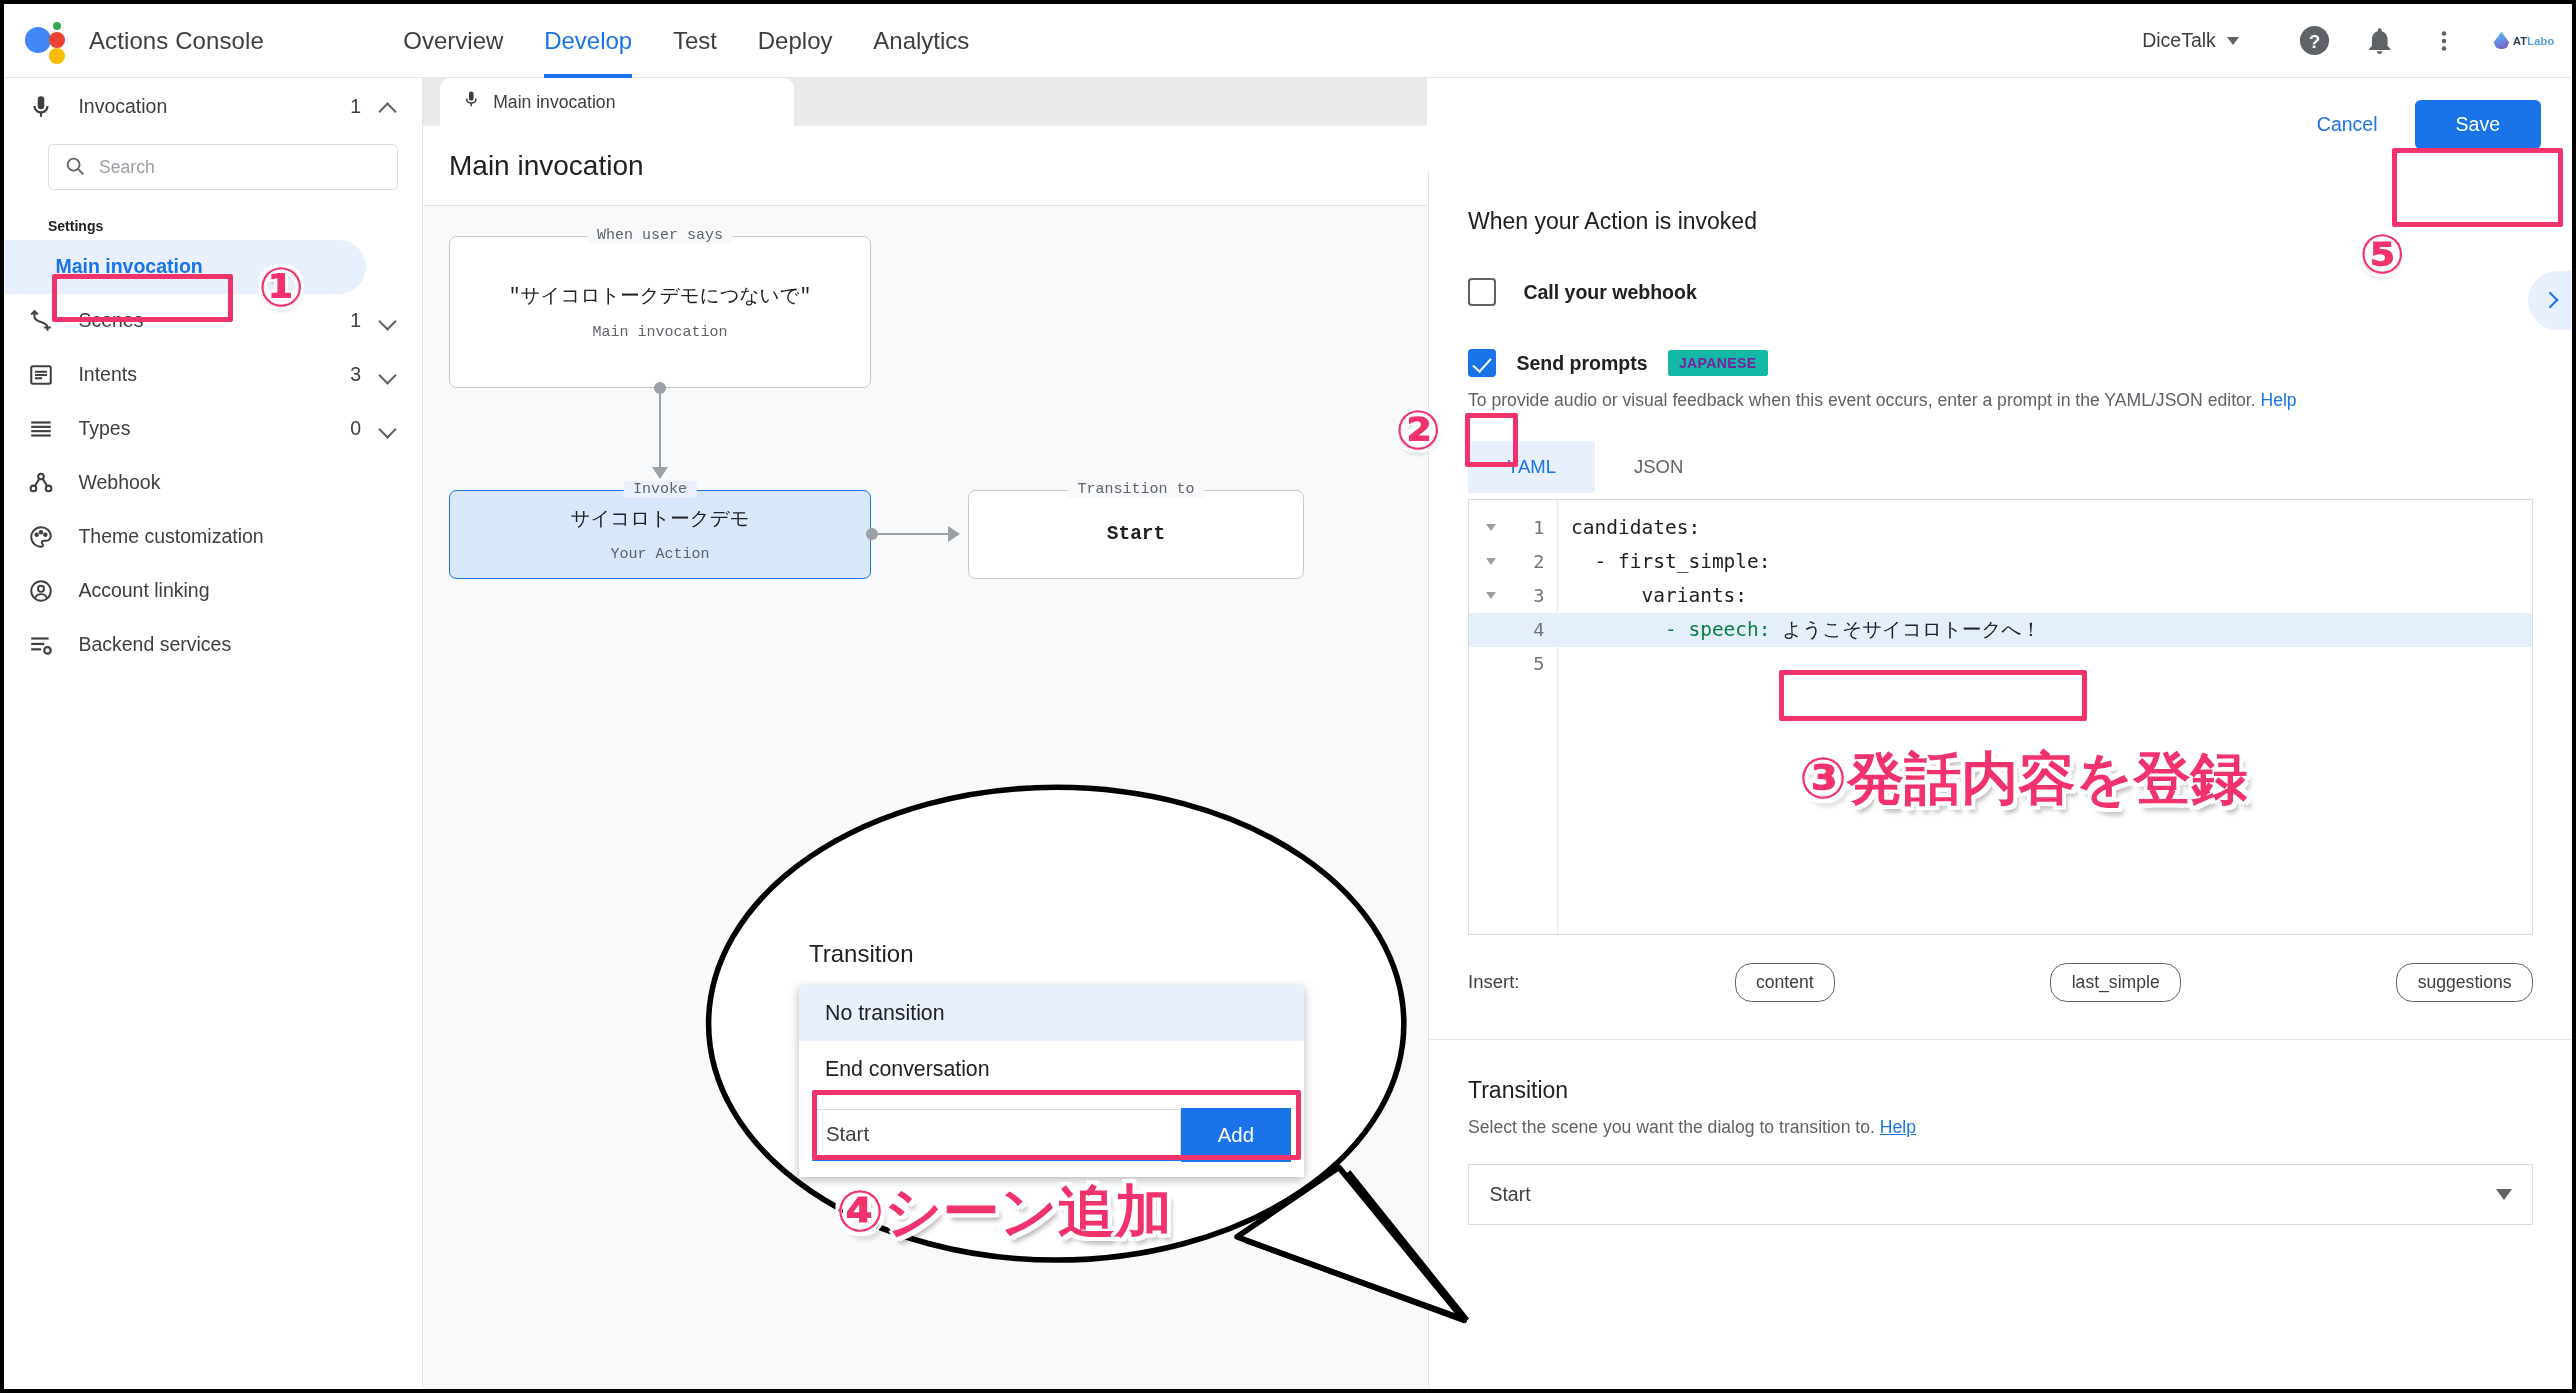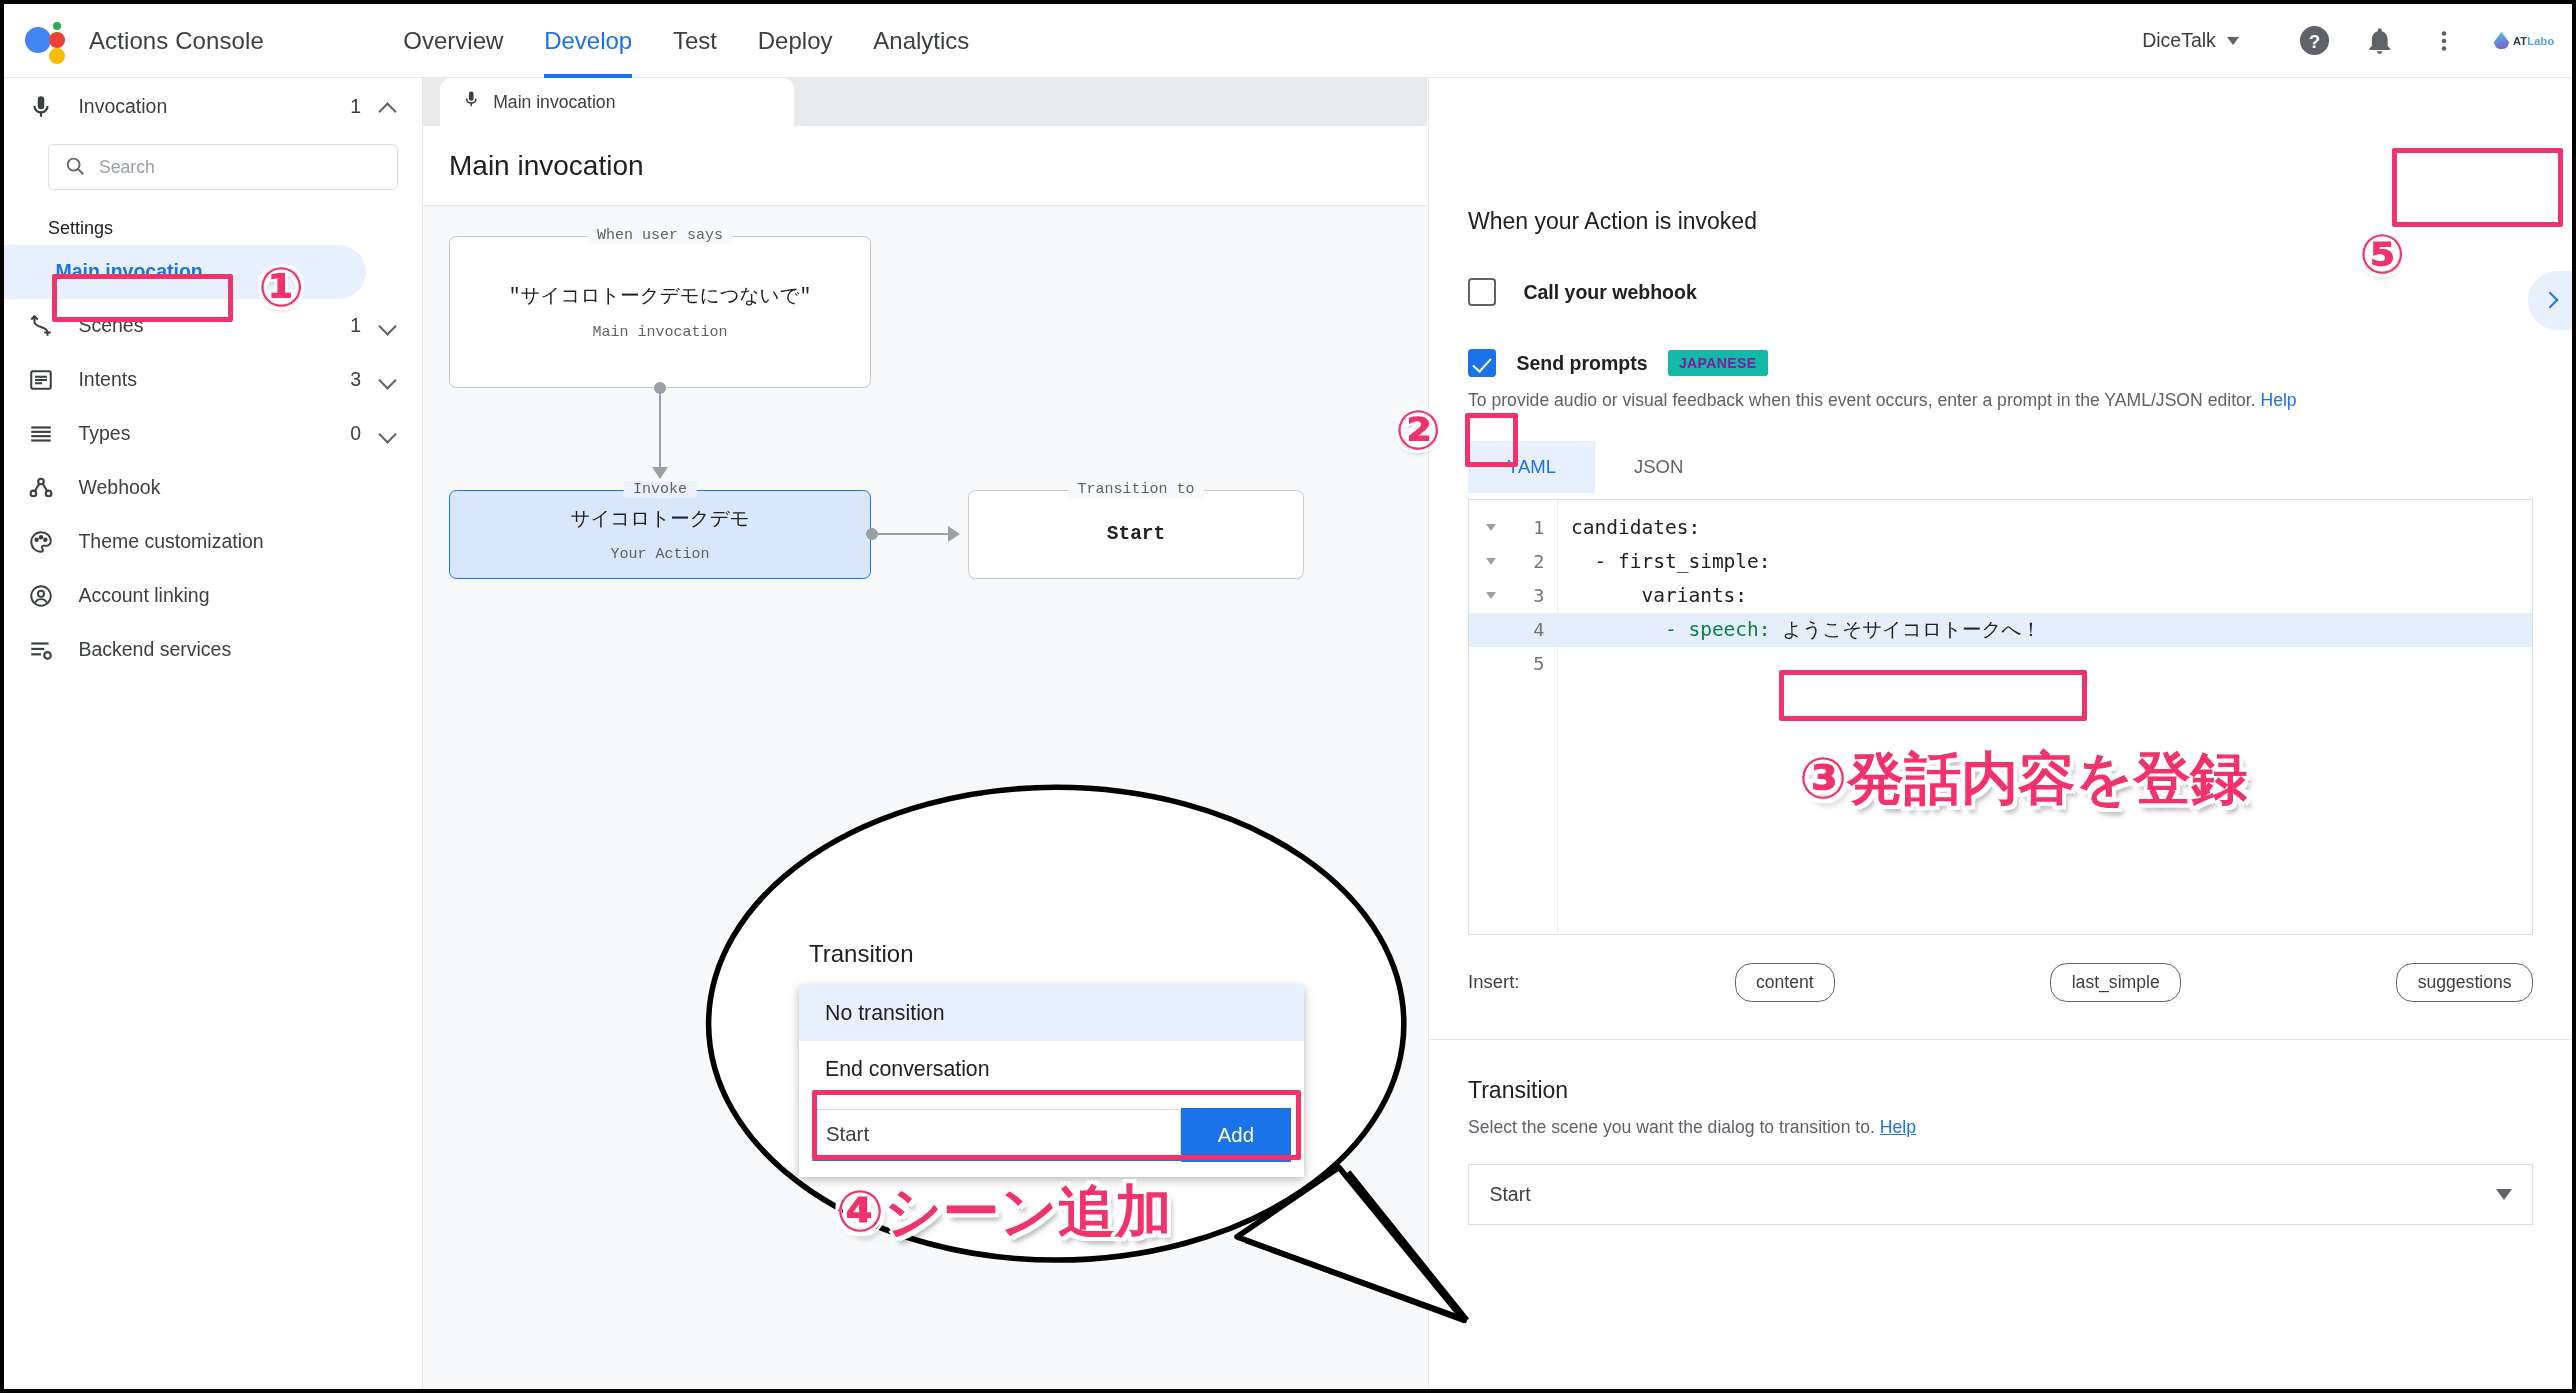--- a/index.html
+++ b/index.html
@@ -65,21 +65,21 @@
   .chev.up::before { transform: rotate(-135deg); top: 7.4px;}
   .search-box {
     margin: 9.3px 24px 0 44px; height: 46px; border:0.9px solid #dadce0; border-radius: 5.6px;
     display:flex; align-items:center; padding: 9px 15px; gap: 13px;
   }
   .search-box input {
     border:none; outline:none; font-size: 17.6px; color:#3c4043; background:transparent; width: 100%;
     font-family: inherit;
   }
   .search-box input::placeholder { color:#9aa0a6; }
-  .settings-label { font-size: 18px; font-weight: normal; color:#202124; margin: 28px 0 5.6px 44px;}
+  .settings-label { font-size: 14px; font-weight: bold; color:#202124; margin: 28px 0 5.6px 44px;}
   .side-row {
     display:flex; align-items:center; height: 54px; padding: 0 24px 0 24px; cursor:pointer; position:relative;
   }
   .side-row .ico { width: 43px; display:flex; justify-content:flex-start; }
   .side-row .lbl { font-size: 19.5px; color:#3c4043; flex:1; margin-left: 7.4px;}
   .side-row .cnt { font-size: 19.5px; color:#3c4043; margin-right: 18.5px;}
   .side-row.sub { padding-left: 44px; }
   .side-row.selected {
     background:#e8f0fe; border-radius: 0 28px 28px 0; margin-right: 56px;
   }
@@ -411,20 +411,24 @@
       <div class="arrow-r" style="left:525px; top:320px;"></div>
 
       <div class="node" style="left:545px; top:284px; width:336px; height:89px;">
         <div class="legend">Transition to</div>
         <div class="node-main" style="font-weight:bold;">Start</div>
       </div>
     </div>
   </div>
 
   <div class="right">
+    <div class="right-actionbar">
+      <div class="btn-text">Cancel</div>
+      <button class="btn-primary">Save</button>
+    </div>
 
     <div class="expand-tab">
       <span class="chev-r"></span>
     </div>
 
     <div class="right-body">
       <div class="rb-section">
         <div class="rb-title">When your Action is invoked</div>
 
         <div class="ckrow">

